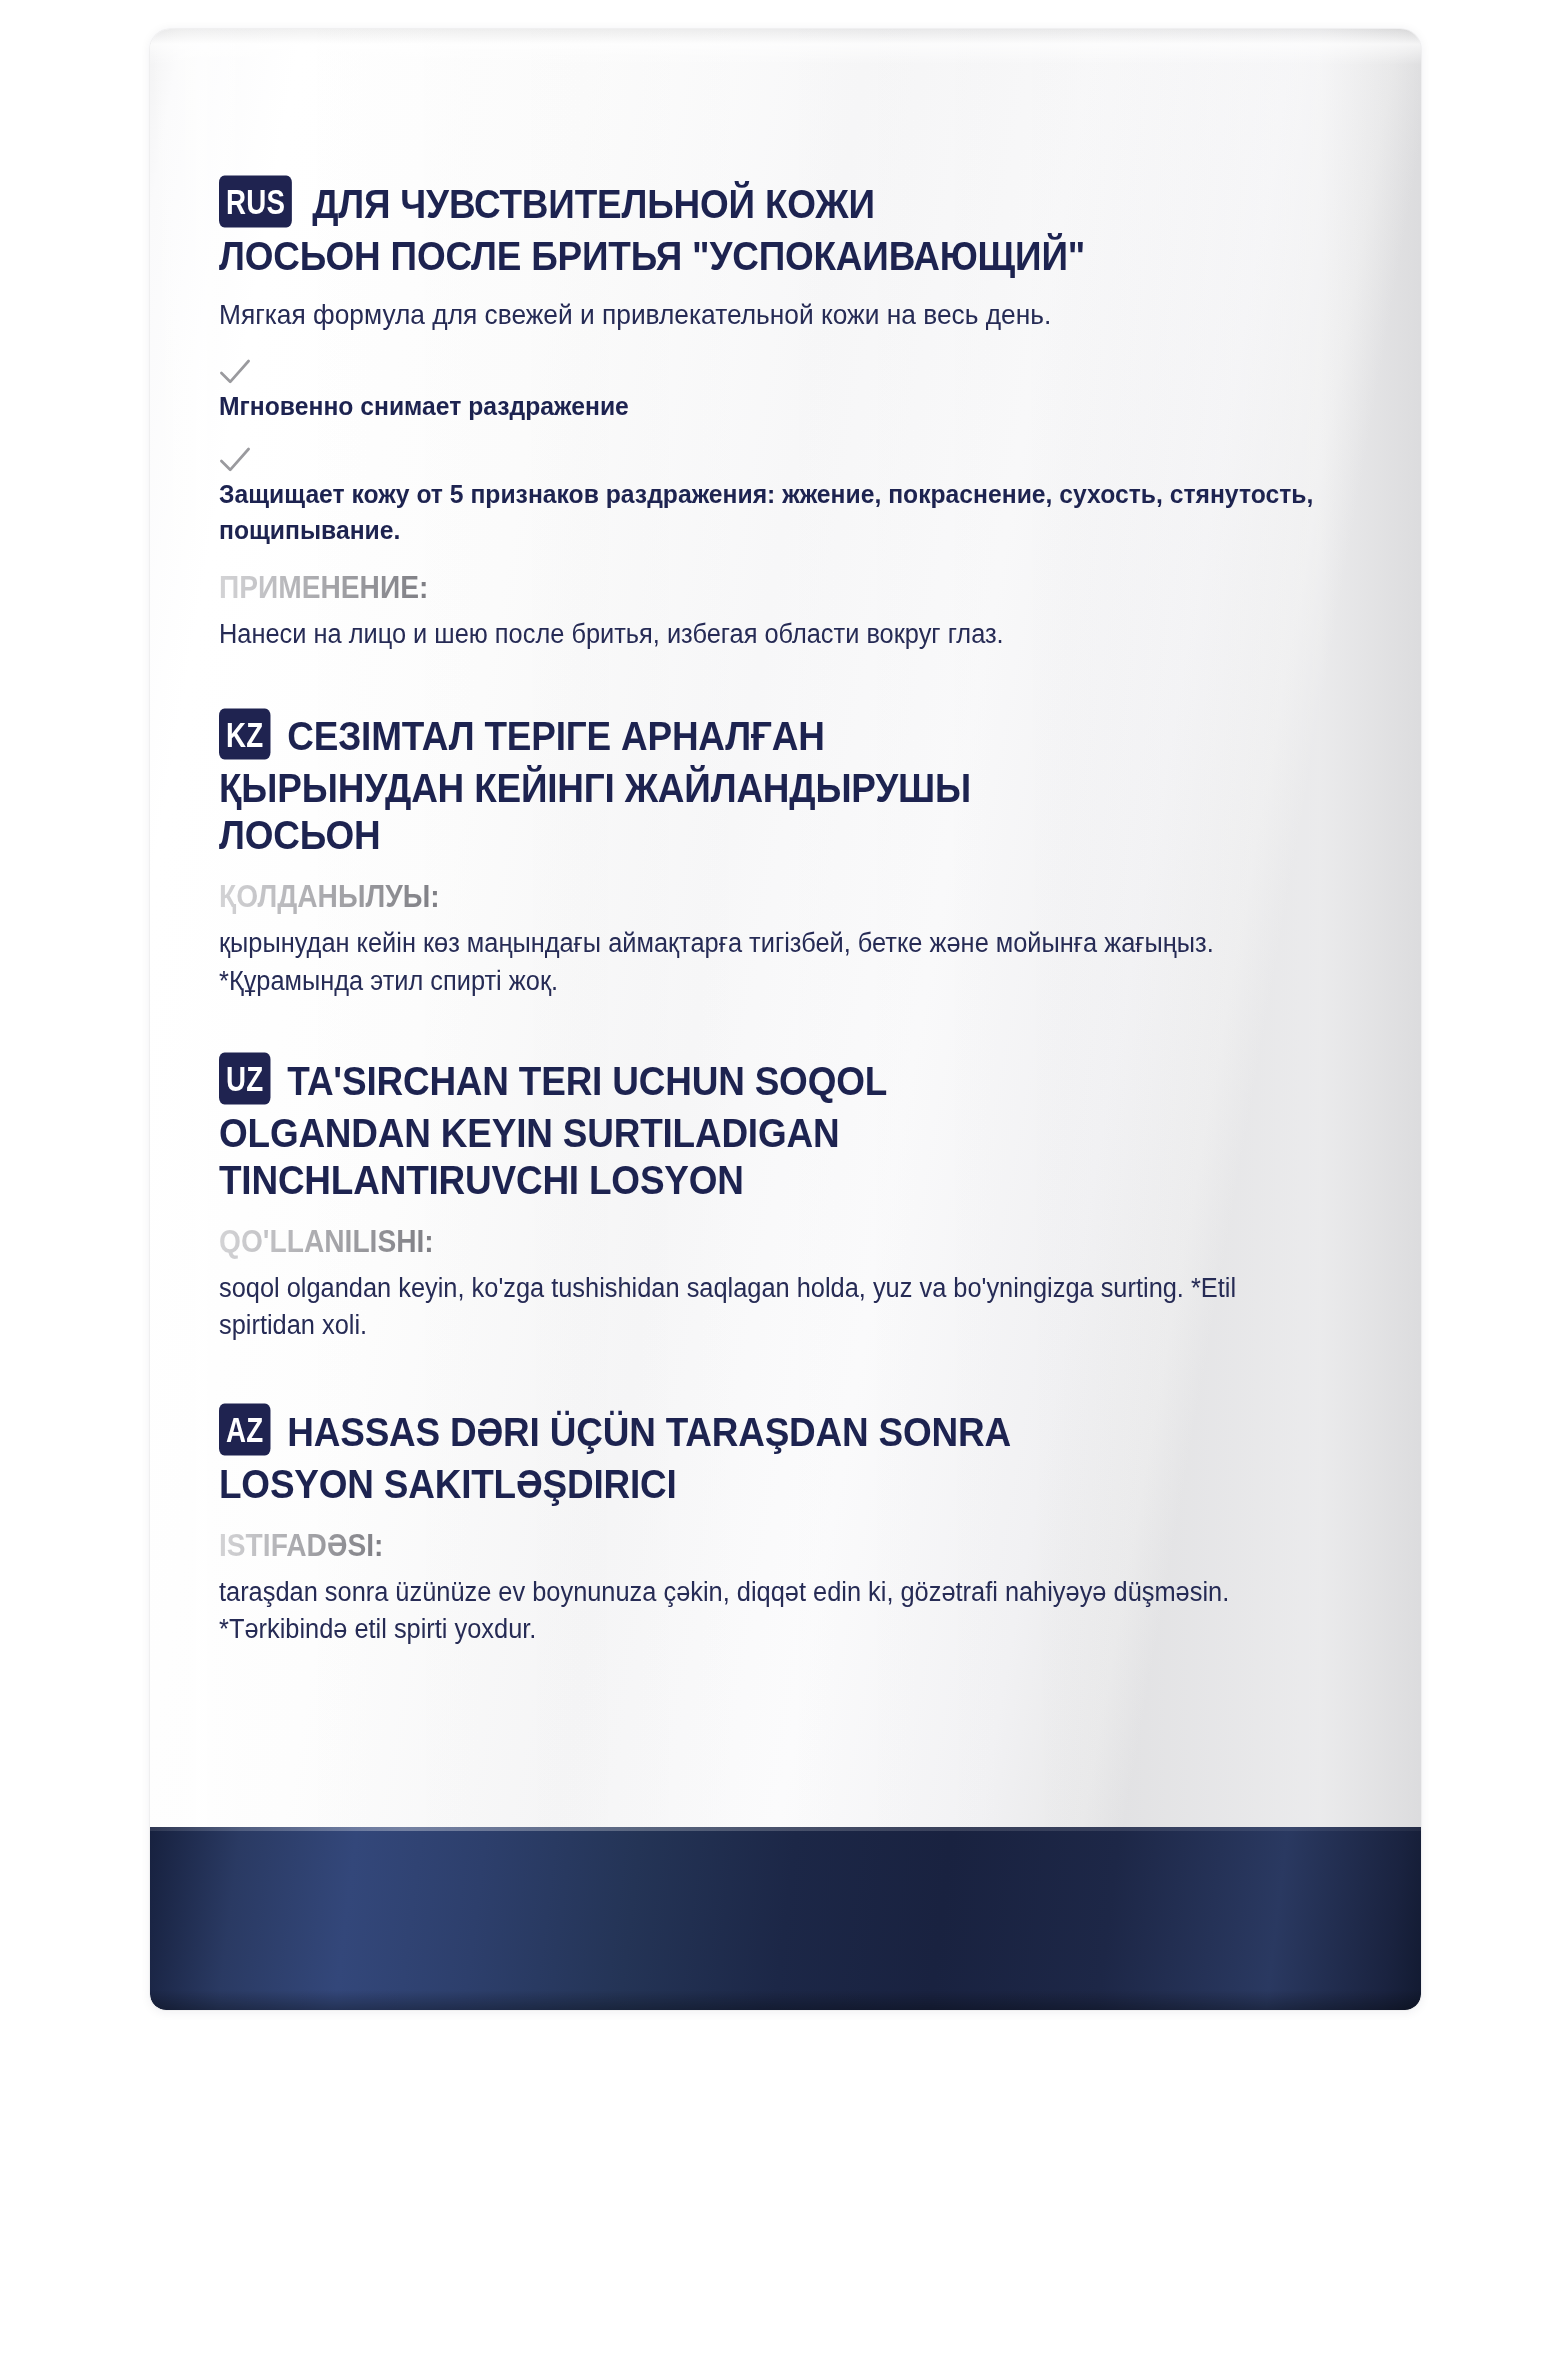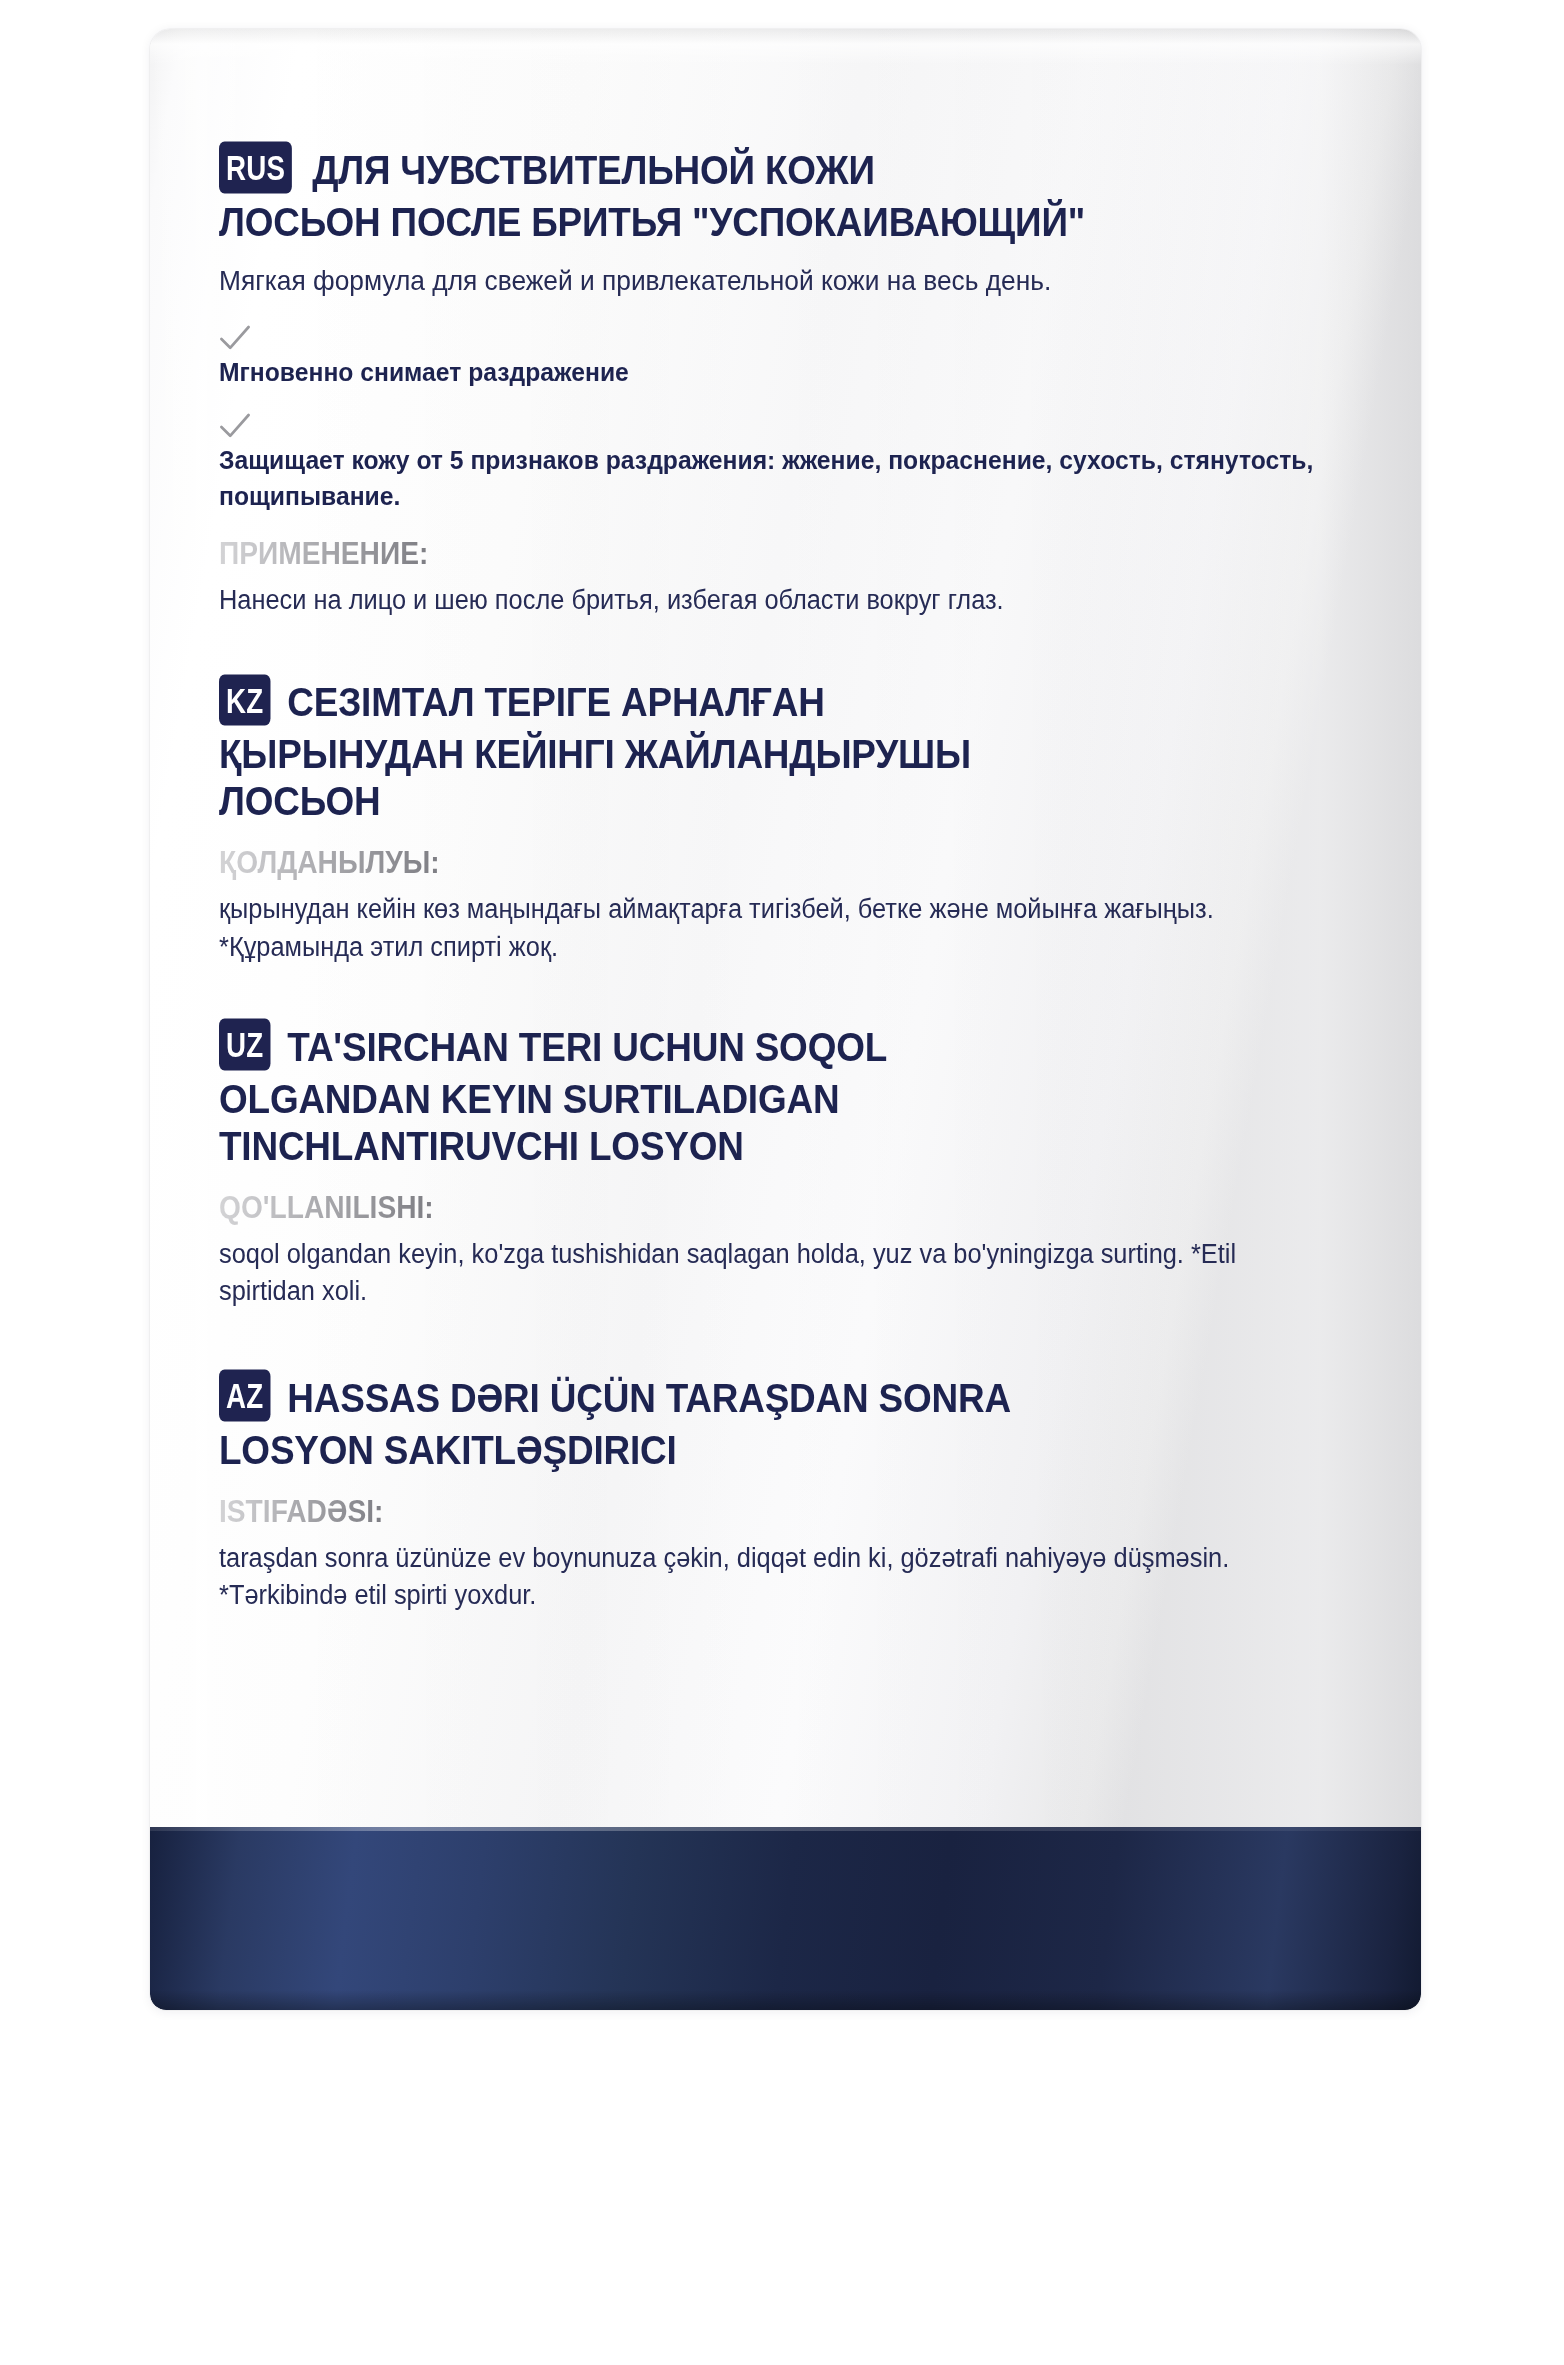--- a/index.html
+++ b/index.html
@@ -188,21 +188,21 @@
     font-weight: 400;
     font-size: 27px;
     line-height: 1.38;
     margin-top: 11px;
     transform: scaleX(0.94);
     transform-origin: left top;
     width: 106%;
   }
 
   
-  .section { margin-bottom: 0; }
+  .section { margin-bottom: 0; margin-top: 34px; }
   #sec-kz  { margin-top: 60px; }
   #sec-uz  { margin-top: 58px; }
   #sec-az  { margin-top: 64px; }
 </style>
 </head>
 <body>
 
 <div id="package">
   <div id="sheen"></div>
   <div id="topedge"></div>

